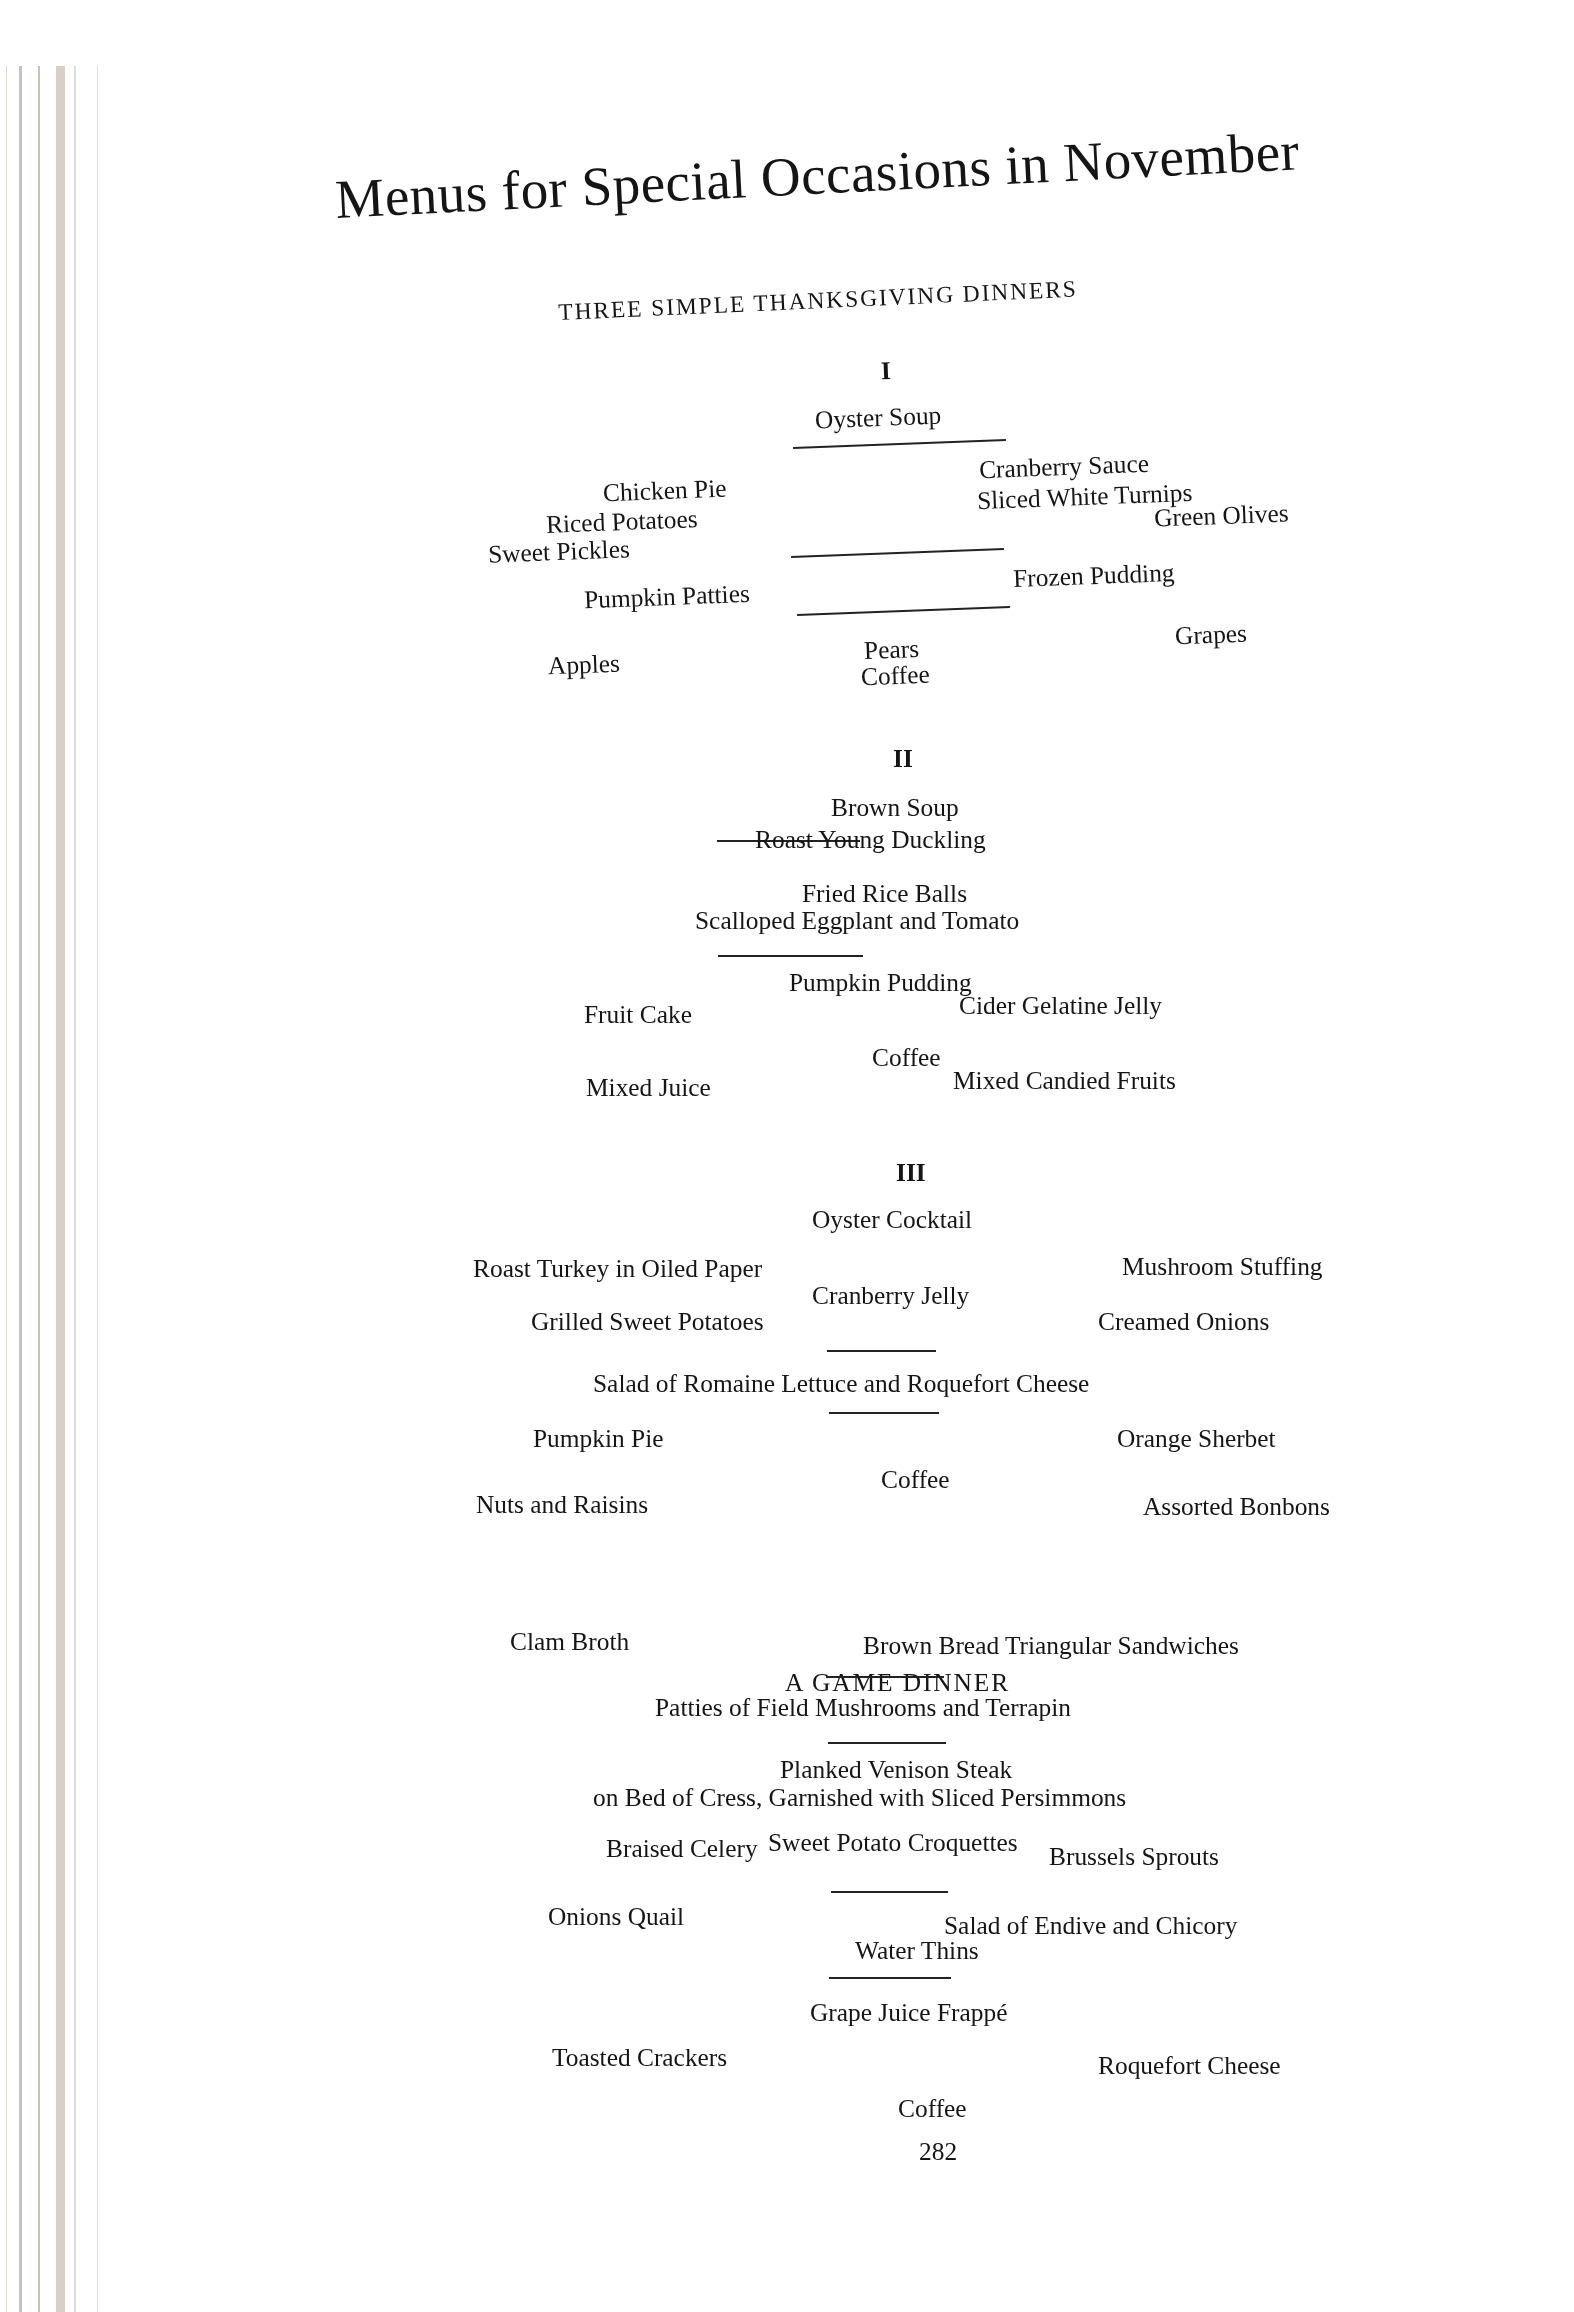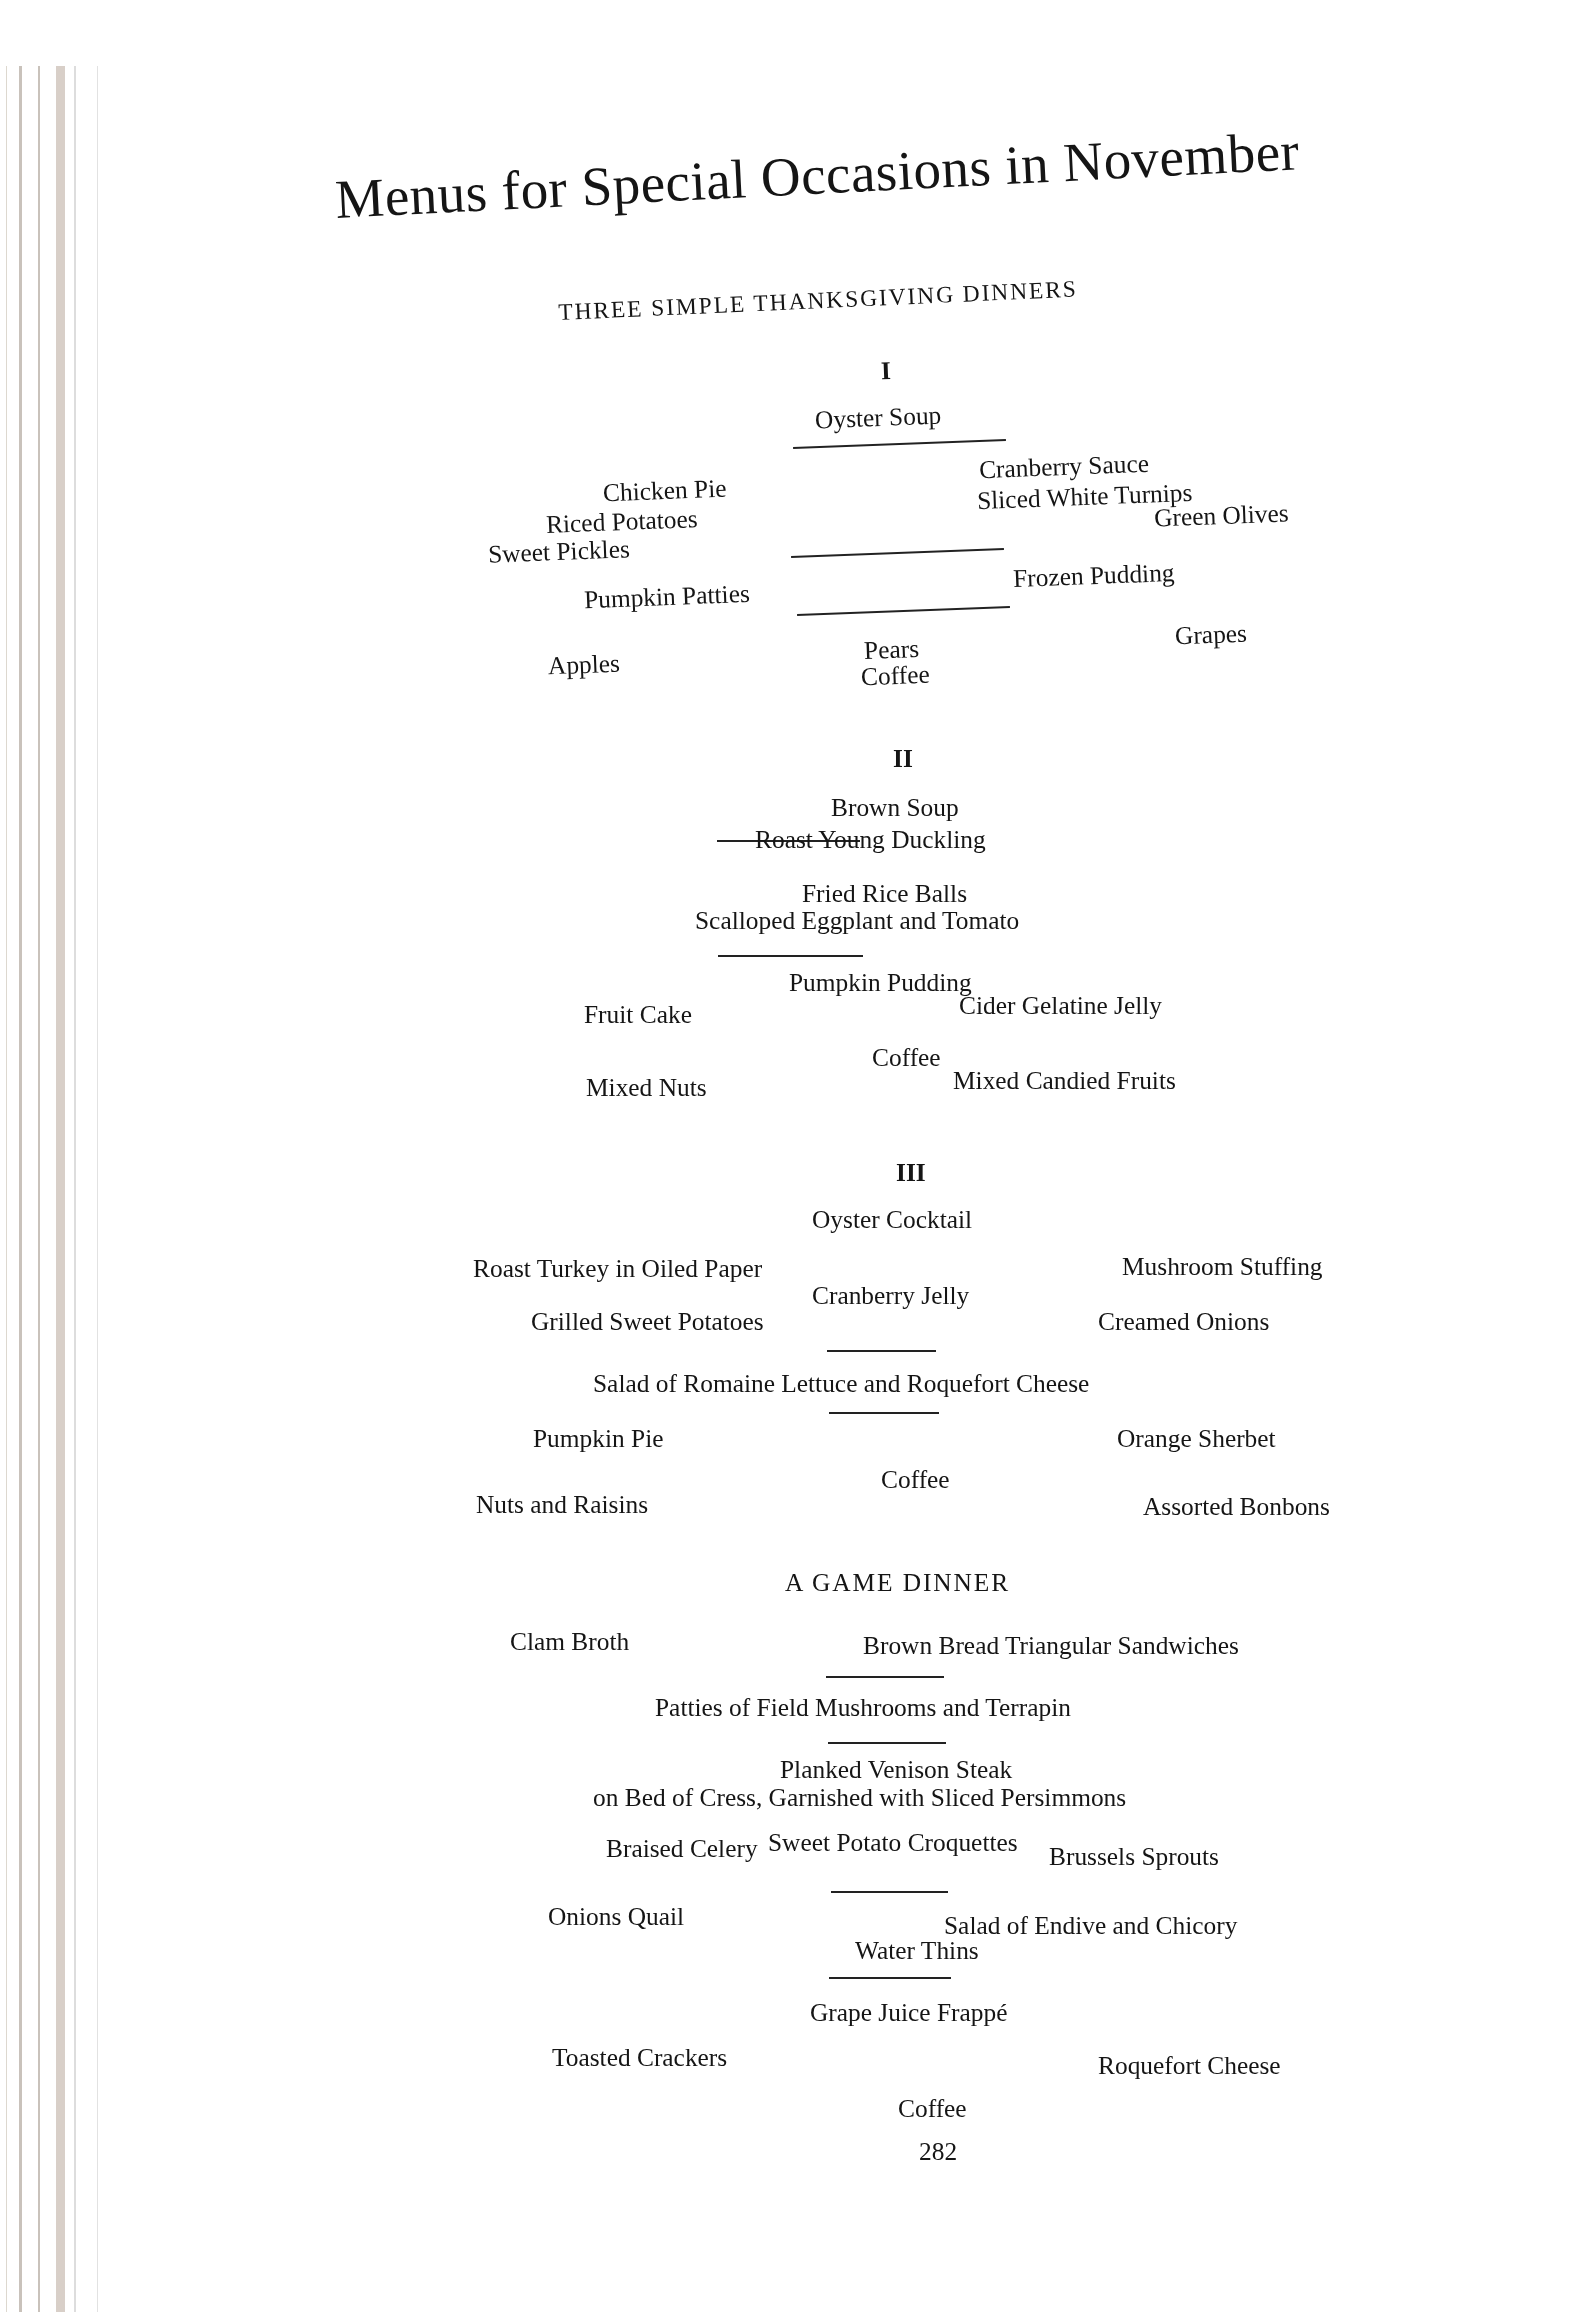--- a/index.html
+++ b/index.html
@@ -58,21 +58,21 @@
     <div class="rule" style="left:716px;top:840px;width:144px;left:717px;width:143px;"></div>
     <div class="abs t" style="left:755px;top:825px;">Roast Young Duckling</div>
     <div class="abs t" style="left:802px;top:879px;">Fried Rice Balls</div>
     <div class="abs t" style="left:695px;top:906px;">Scalloped Eggplant and Tomato</div>
     <div class="rule" style="left:718px;top:955px;width:145px;"></div>
     <div class="abs t" style="left:789px;top:968px;">Pumpkin Pudding</div>
     <div class="abs t" style="left:959px;top:991px;">Cider Gelatine Jelly</div>
     <div class="abs t" style="left:584px;top:1000px;">Fruit Cake</div>
     <div class="abs t" style="left:872px;top:1043px;">Coffee</div>
     <div class="abs t" style="left:953px;top:1066px;">Mixed Candied Fruits</div>
-    <div class="abs t" style="left:586px;top:1073px;">Mixed Nuts</div>
+    <div class="abs t" style="left:586px;top:1073px;">Mixed Juice</div>
   </div>
 
   <div>
     <div class="abs rom" style="left:896px;top:1158px;">III</div>
     <div class="abs t" style="left:812px;top:1205px;">Oyster Cocktail</div>
     <div class="abs t" style="left:473px;top:1254px;">Roast Turkey in Oiled Paper</div>
     <div class="abs t" style="left:1122px;top:1252px;">Mushroom Stuffing</div>
     <div class="abs t" style="left:812px;top:1281px;">Cranberry Jelly</div>
     <div class="abs t" style="left:531px;top:1307px;">Grilled Sweet Potatoes</div>
     <div class="abs t" style="left:1098px;top:1307px;">Creamed Onions</div>
@@ -80,21 +80,21 @@
     <div class="abs t" style="left:593px;top:1369px;">Salad of Romaine Lettuce and Roquefort Cheese</div>
     <div class="rule" style="left:829px;top:1412px;width:110px;"></div>
     <div class="abs t" style="left:533px;top:1424px;">Pumpkin Pie</div>
     <div class="abs t" style="left:1117px;top:1424px;">Orange Sherbet</div>
     <div class="abs t" style="left:881px;top:1465px;">Coffee</div>
     <div class="abs t" style="left:476px;top:1490px;">Nuts and Raisins</div>
     <div class="abs t" style="left:1143px;top:1492px;">Assorted Bonbons</div>
   </div>
 
   <div>
-    <div class="abs t" style="left:785px;top:1568px;letter-spacing:1.9px;">A GAME DINNER</div>
+    <div class="abs t" style="left:785px;top:1668px;letter-spacing:1.9px;">A GAME DINNER</div>
     <div class="abs t" style="left:510px;top:1627px;">Clam Broth</div>
     <div class="abs t" style="left:863px;top:1631px;">Brown Bread Triangular Sandwiches</div>
     <div class="rule" style="left:823px;top:1676px;width:213px;width:118px;left:826px;"></div>
     <div class="abs t" style="left:655px;top:1693px;">Patties of Field Mushrooms and Terrapin</div>
     <div class="rule" style="left:828px;top:1742px;width:118px;"></div>
     <div class="abs t" style="left:780px;top:1755px;">Planked Venison Steak</div>
     <div class="abs t" style="left:593px;top:1783px;">on Bed of Cress, Garnished with Sliced Persimmons</div>
     <div class="abs t" style="left:768px;top:1810px;margin-top:18px;">Sweet Potato Croquettes</div>
     <div class="abs t" style="left:606px;top:1834px;">Braised Celery</div>
     <div class="abs t" style="left:1049px;top:1842px;">Brussels Sprouts</div>

